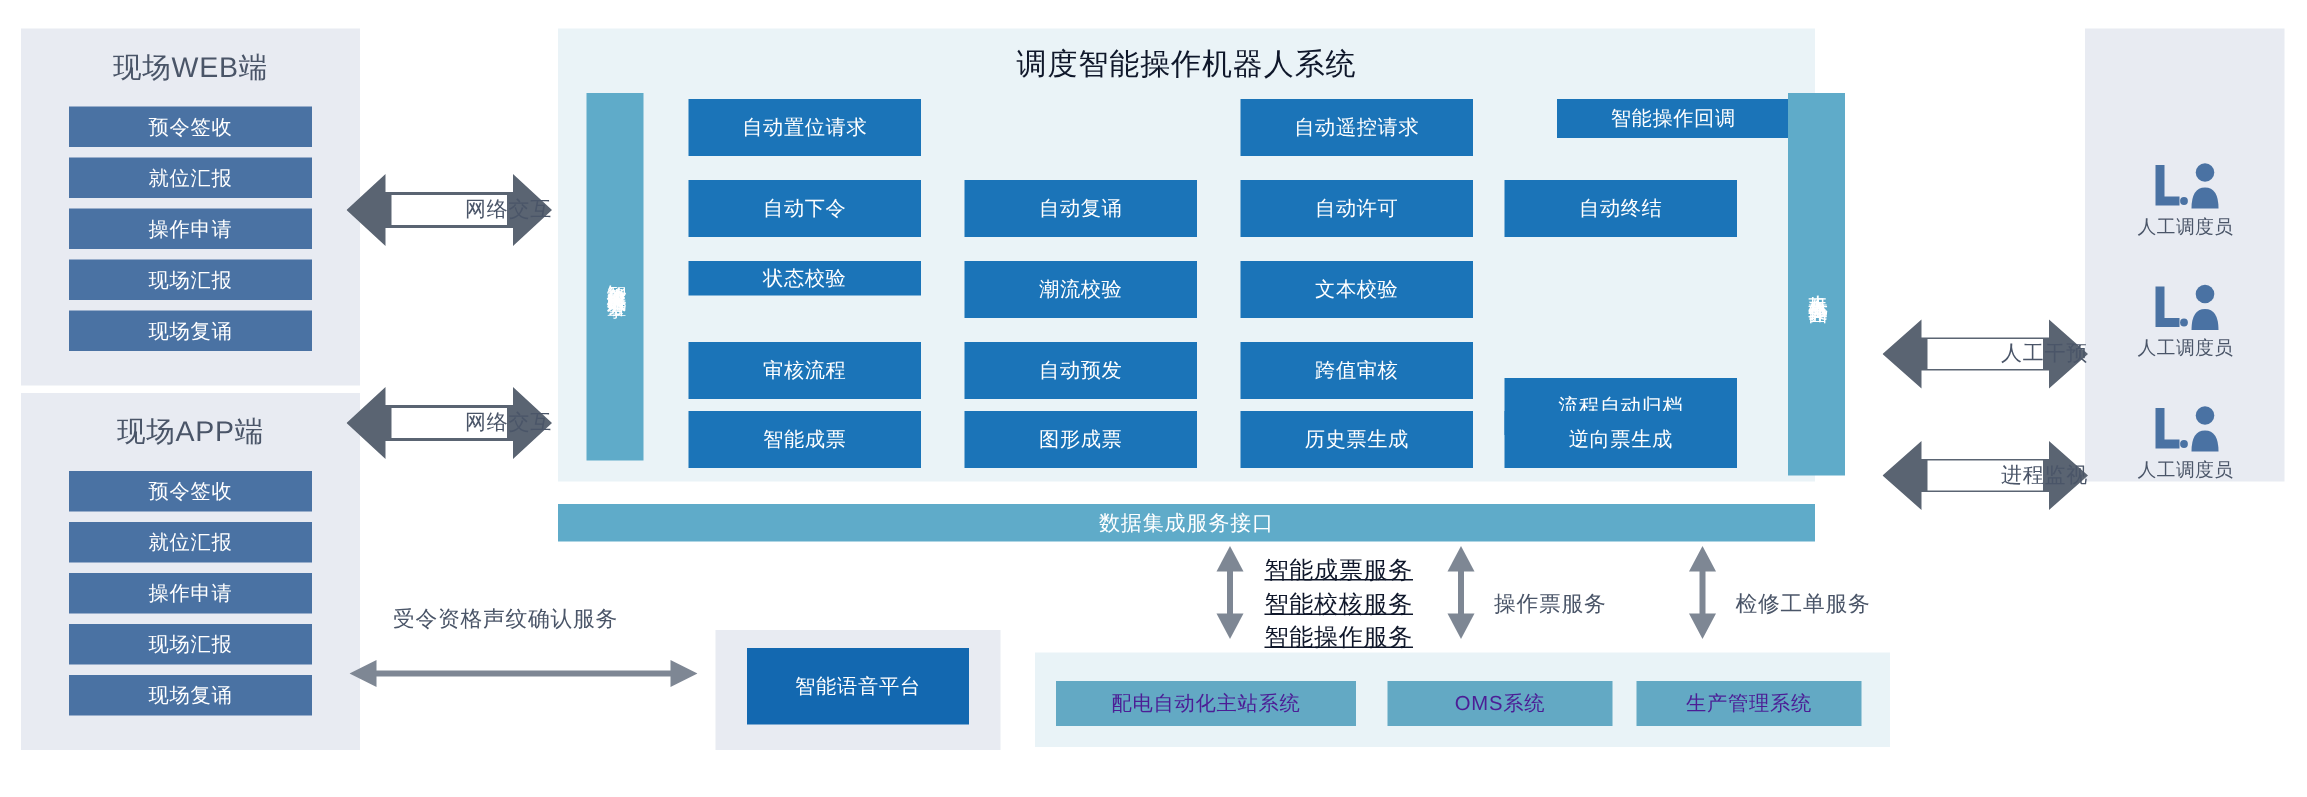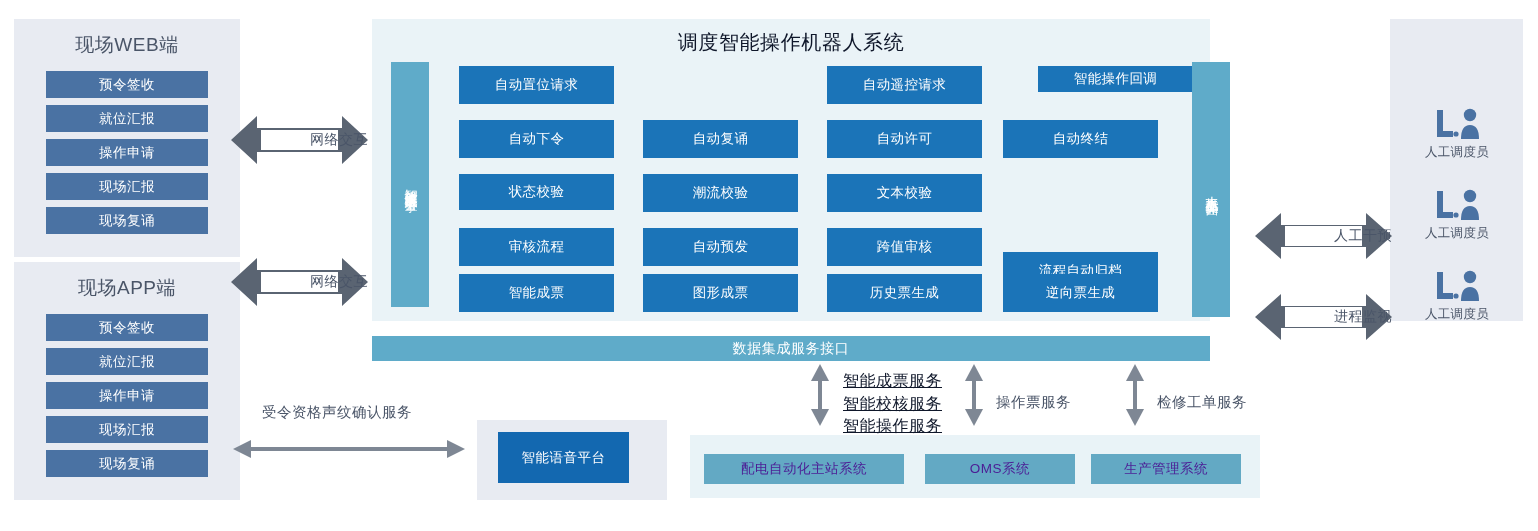--- a/index.html
+++ b/index.html
@@ -145,21 +145,21 @@
 
   <div class="gbox" style="left:459px;top:66px;width:155px;height:38px;">自动置位请求</div>
   <div class="gbox" style="left:827px;top:66px;width:155px;height:38px;">自动遥控请求</div>
   <div class="gbox" style="left:1003px;top:66px;width:155px;height:26px;margin-left:35px;">智能操作回调</div>
 
   <div class="gbox" style="left:459px;top:120px;width:155px;height:38px;">自动下令</div>
   <div class="gbox" style="left:643px;top:120px;width:155px;height:38px;">自动复诵</div>
   <div class="gbox" style="left:827px;top:120px;width:155px;height:38px;">自动许可</div>
   <div class="gbox" style="left:1003px;top:120px;width:155px;height:38px;">自动终结</div>
 
-  <div class="gbox" style="left:459px;top:174px;width:155px;height:36px;">状态校验</div>
+  <div class="gbox" style="left:459px;top:174px;width:155px;height:23px;">状态校验</div>
   <div class="gbox" style="left:643px;top:174px;width:155px;height:38px;">潮流校验</div>
   <div class="gbox" style="left:827px;top:174px;width:155px;height:38px;">文本校验</div>
 
   <div class="gbox" style="left:459px;top:228px;width:155px;height:38px;">审核流程</div>
   <div class="gbox" style="left:643px;top:228px;width:155px;height:38px;">自动预发</div>
   <div class="gbox" style="left:827px;top:228px;width:155px;height:38px;">跨值审核</div>
   <div class="gbox" style="left:1003px;top:228px;width:155px;height:38px;margin-top:24px;">流程自动归档</div>
 
   <div class="gbox" style="left:459px;top:274px;width:155px;height:38px;">智能成票</div>
   <div class="gbox" style="left:643px;top:274px;width:155px;height:38px;">图形成票</div>
@@ -244,20 +244,20 @@
   <div class="varrow" style="left:1124px;top:364px;width:22px;height:62px;">
     <svg width="22" height="62" viewBox="0 0 22 62">
       <line x1="11" y1="12" x2="11" y2="50" stroke="#7e8794" stroke-width="4"></line>
       <polygon fill="#7e8794" points="11,0 2,17 20,17"></polygon>
       <polygon fill="#7e8794" points="11,62 2,45 20,45"></polygon>
     </svg>
   </div>
   <div class="op-label" style="left:1157px;top:393px;">检修工单服务</div>
 
   <div class="panel lav" style="left:477px;top:420px;width:190px;height:80px;"></div>
-  <div class="voicebox" style="left:498px;top:432px;width:131px;height:51px;">智能语音平台</div>
+  <div class="voicebox" style="left:498px;top:432px;width:148px;height:51px;">智能语音平台</div>
 
   <div class="panel palest" style="left:690px;top:435px;width:570px;height:63px;"></div>
   <div class="tealbox" style="left:704px;top:454px;width:200px;height:30px;">配电自动化主站系统</div>
   <div class="tealbox" style="left:925px;top:454px;width:150px;height:30px;">OMS系统</div>
   <div class="tealbox" style="left:1091px;top:454px;width:150px;height:30px;">生产管理系统</div>
 
 </div>
 
 </body></html>

